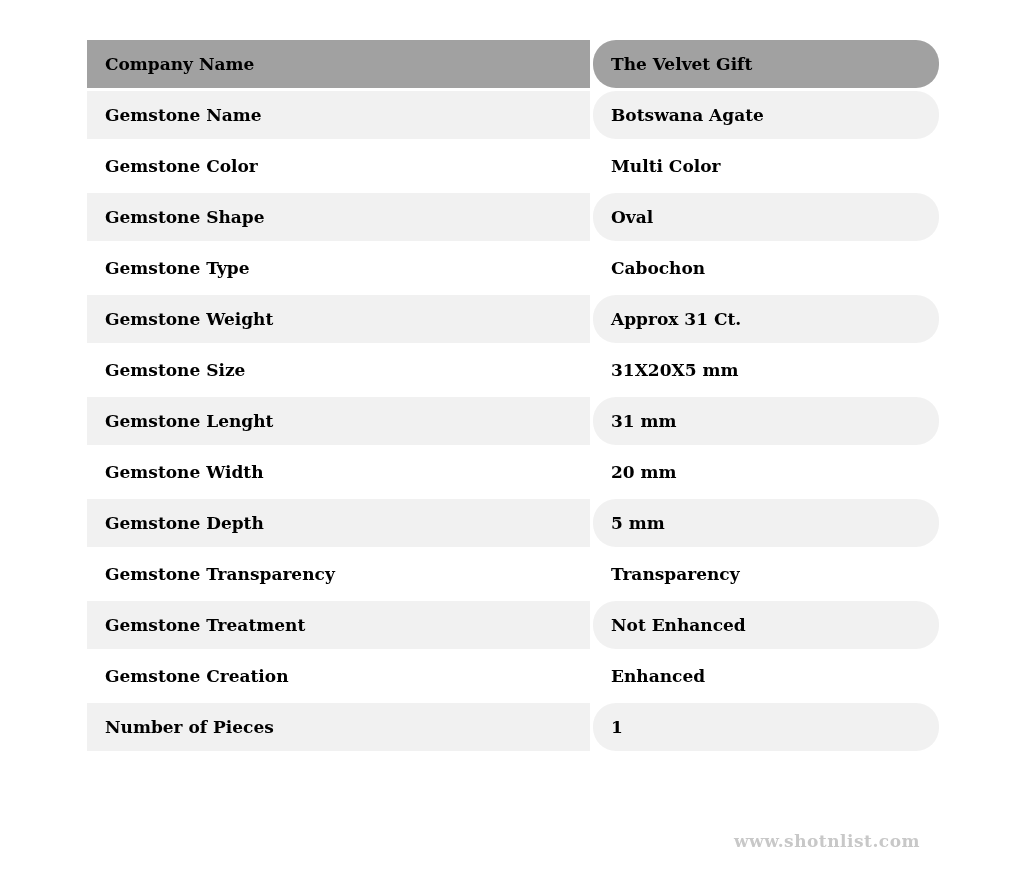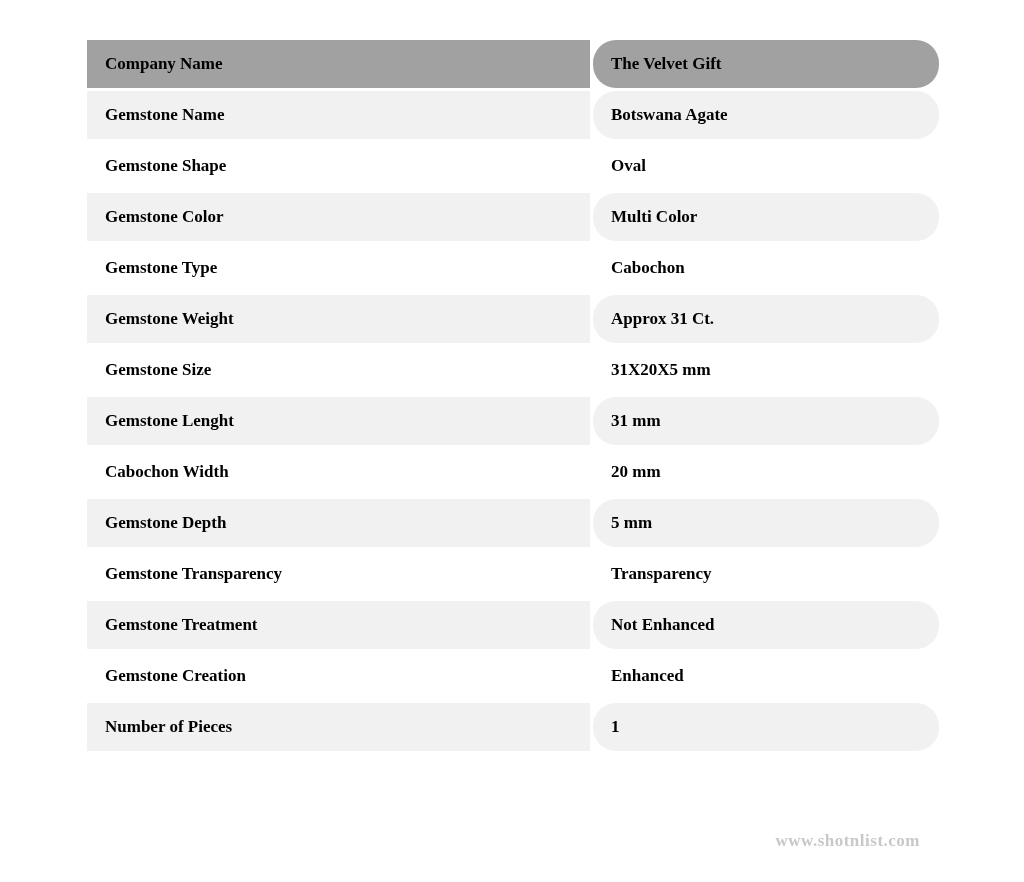--- a/index.html
+++ b/index.html
@@ -1,15 +1,15 @@
 <!DOCTYPE html>
 <html style="--page-bg: #ffffff; --header-bg: #a1a1a1; --row-alt-bg: #f1f1f1; --row-bg: #ffffff; --text: #000000; --watermark: #c8c8c8;"><head>
 <meta charset="utf-8">
 <style>
-  * { margin: 0; padding: 0; box-sizing: border-box; font-family: Liberation Serif, serif; }
+  * { margin: 0; padding: 0; box-sizing: border-box; }
   html, body { background: var(--page-bg, #ffffff); }
   body {
     width: 1024px;
     height: 882px;
     position: relative;
     overflow: hidden;
     font-family: "DejaVu Serif", "Liberation Serif", serif;
   }
   .spec-table {
     position: absolute;
@@ -55,45 +55,45 @@
       <th class="label-cell">Company Name</th>
       <th class="value-cell">The Velvet Gift</th>
     </tr>
   </thead>
   <tbody>
     <tr>
       <td class="label-cell">Gemstone Name</td>
       <td class="value-cell">Botswana Agate</td>
     </tr>
     <tr>
+      <td class="label-cell">Gemstone Color</td>
+      <td class="value-cell">Multi Color</td>
+    </tr>
+    <tr>
       <td class="label-cell">Gemstone Shape</td>
       <td class="value-cell">Oval</td>
-    </tr>
-    <tr>
-      <td class="label-cell">Gemstone Color</td>
-      <td class="value-cell">Multi Color</td>
     </tr>
     <tr>
       <td class="label-cell">Gemstone Type</td>
       <td class="value-cell">Cabochon</td>
     </tr>
     <tr>
       <td class="label-cell">Gemstone Weight</td>
       <td class="value-cell">Approx 31 Ct.</td>
     </tr>
     <tr>
       <td class="label-cell">Gemstone Size</td>
       <td class="value-cell">31X20X5 mm</td>
     </tr>
     <tr>
       <td class="label-cell">Gemstone Lenght</td>
       <td class="value-cell">31 mm</td>
     </tr>
     <tr>
-      <td class="label-cell">Cabochon Width</td>
+      <td class="label-cell">Gemstone Width</td>
       <td class="value-cell">20 mm</td>
     </tr>
     <tr>
       <td class="label-cell">Gemstone Depth</td>
       <td class="value-cell">5 mm</td>
     </tr>
     <tr>
       <td class="label-cell">Gemstone Transparency</td>
       <td class="value-cell">Transparency</td>
     </tr>

